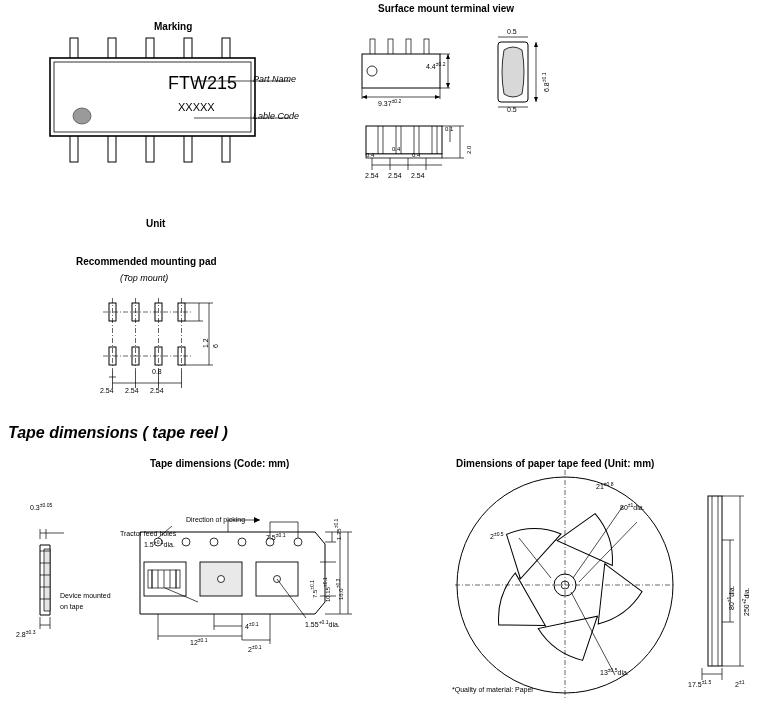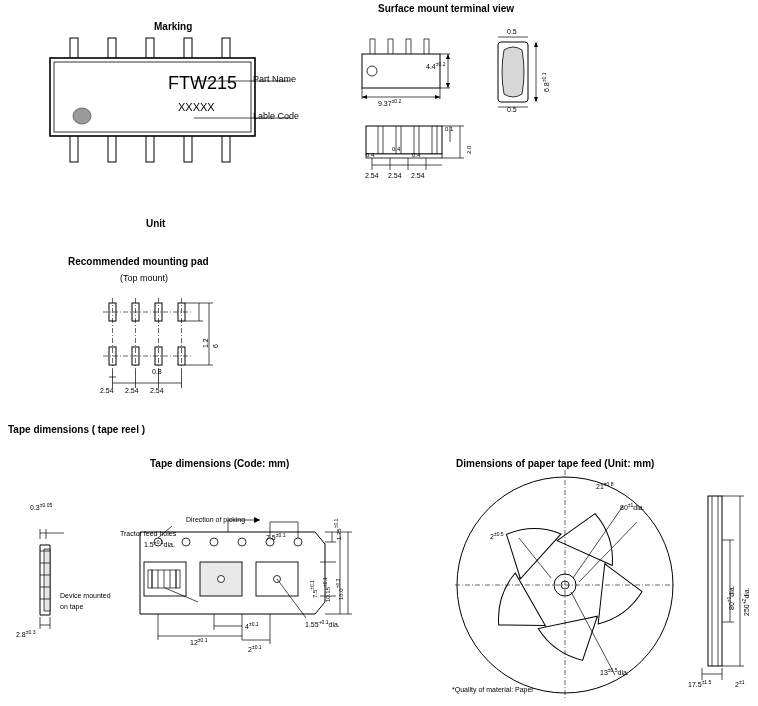--- a/index.html
+++ b/index.html
@@ -5,25 +5,25 @@
   html,body{margin:0;padding:0;}
   body{
     width:758px;height:706px;
     background:#ffffff;
     font-family:"Liberation Sans", sans-serif;
     color:#000;
     position:relative;
     overflow:hidden;
   }
   .abs{position:absolute;}
-  .t{font-size:9px;line-height:1.1;white-space:nowrap;}
+  .t{font-size:9px;line-height:1.1;white-space:nowrap;font-style:italic;}
   .t7{font-size:7px;line-height:1.1;white-space:nowrap;}
   .t6{font-size:6px;line-height:1.1;white-space:nowrap;}
   .hdr{font-size:10px;font-weight:bold;white-space:nowrap;}
-  .bighdr{font-size:10px;font-weight:bold;white-space:nowrap;}
+  .bighdr{font-size:16px;font-weight:bold;white-space:nowrap;font-style:italic;}
   .rot90{transform:rotate(-90deg);transform-origin:left top;}
   svg{display:block;overflow:visible;}
   .stroke{stroke:#000;fill:none;stroke-width:1;}
   .stroke-thin{stroke:#000;fill:none;stroke-width:0.7;}
   .dash{stroke:#000;fill:none;stroke-width:0.6;stroke-dasharray:5 2 1 2;}
   .dash2{stroke:#000;fill:none;stroke-width:0.6;stroke-dasharray:3 2;}
 </style>
 </head>
 <body>
 
@@ -139,21 +139,21 @@
 <div class="abs t6" style="left:392px;top:146px;">0.4</div>
 <div class="abs t6" style="left:412px;top:152px;">0.4</div>
 <div class="abs t6" style="left:445px;top:126px;">0.1</div>
 <div class="abs t6 rot90" style="left:466px;top:154px;">2.0</div>
 <div class="abs t7" style="left:365px;top:172px;">2.54</div>
 <div class="abs t7" style="left:388px;top:172px;">2.54</div>
 <div class="abs t7" style="left:411px;top:172px;">2.54</div>
 
 <div class="abs hdr" style="left:146px;top:218px;">Unit</div>
 
-<div class="abs hdr" style="left:68px;top:256px;">Recommended mounting pad</div>
+<div class="abs hdr" style="left:76px;top:256px;">Recommended mounting pad</div>
 <div class="abs t" style="left:120px;top:274px;">(Top mount)</div>
 
 <div class="abs" style="left:95px;top:295px;">
   <svg width="180" height="105" viewBox="0 0 180 105">
 
     <g>
       <rect x="14" y="8" width="7" height="18" fill="#fff" stroke="#000" stroke-width="1"></rect>
       <rect x="37" y="8" width="7" height="18" fill="#fff" stroke="#000" stroke-width="1"></rect>
       <rect x="60" y="8" width="7" height="18" fill="#fff" stroke="#000" stroke-width="1"></rect>
       <rect x="83" y="8" width="7" height="18" fill="#fff" stroke="#000" stroke-width="1"></rect>

